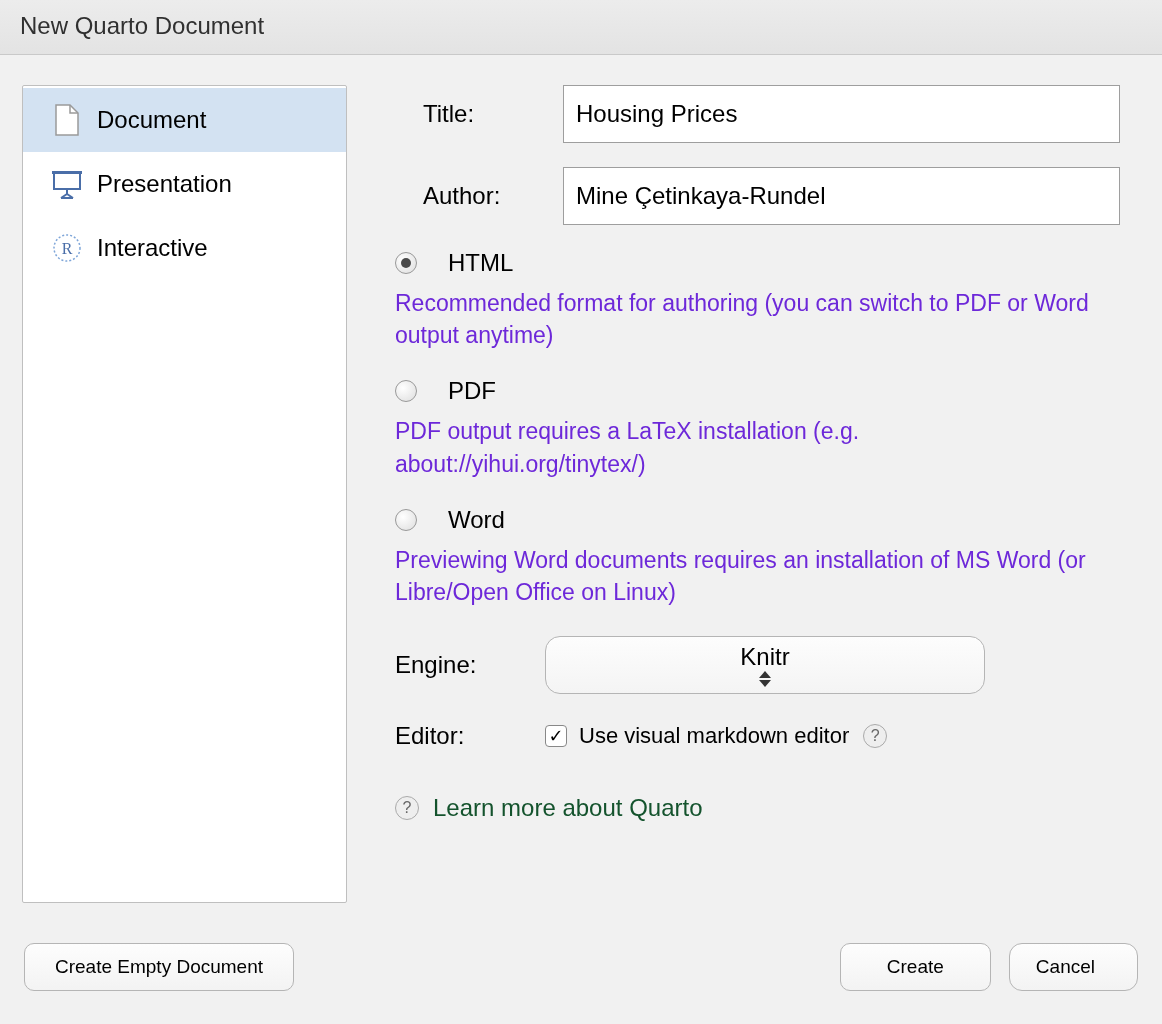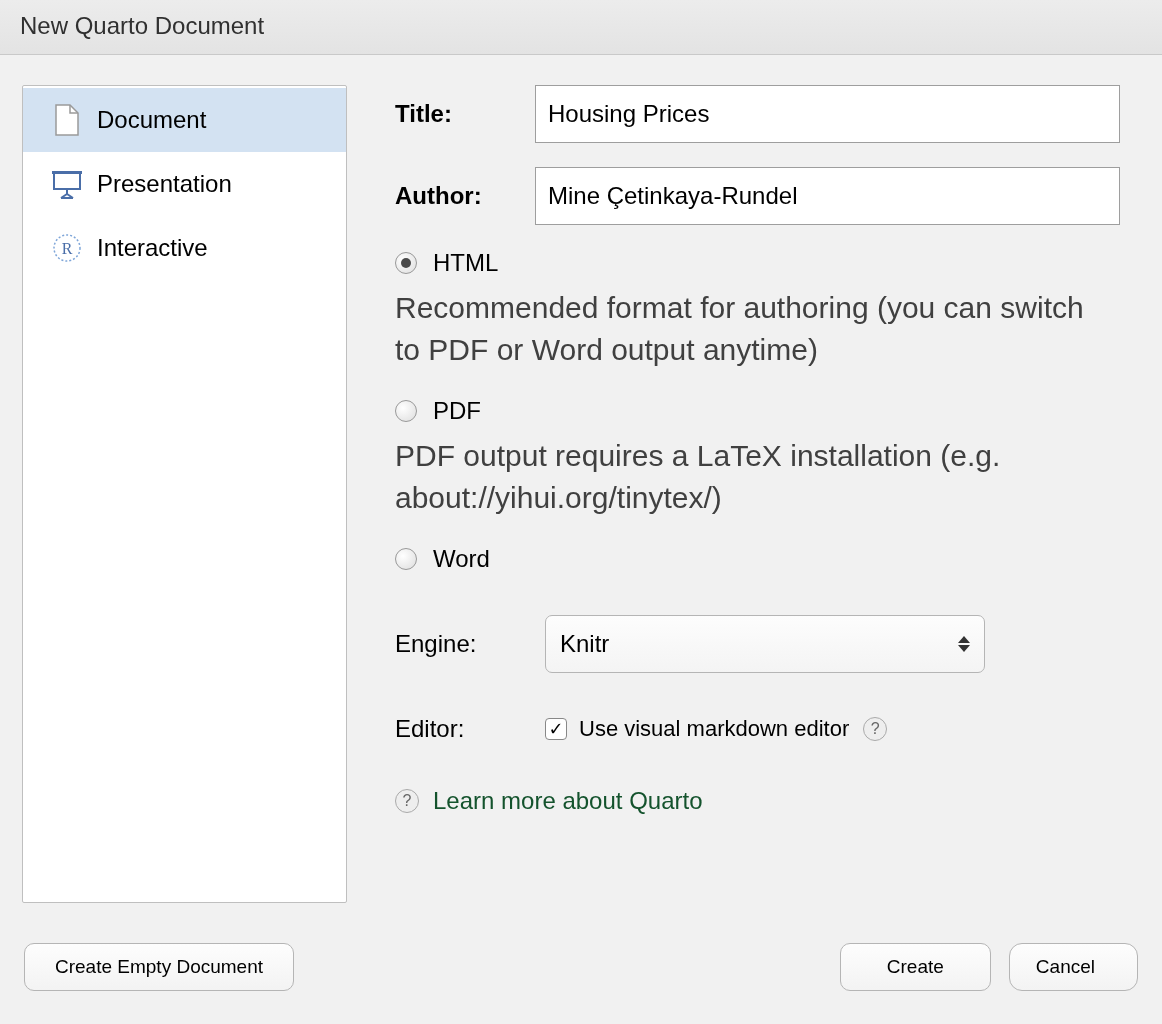--- a/index.html
+++ b/index.html
@@ -55,40 +55,41 @@
     flex: 1;
     padding: 0 20px 0 48px;
   }
   .row {
     display: flex;
     align-items: center;
     margin-bottom: 24px;
   }
   .row .label {
     width: 140px;
-    font-weight: bold;
-    font-size: 24px;
+    font-weight: normal;
+    font-size: 24px;
+    margin-left: 28px;
   }
   .text-input {
     flex: 1;
     font-size: 24px;
     padding: 14px 12px;
     border: 1px solid #9e9e9e;
     background: #fff;
     max-width: 590px;
   }
   .format-block {
     margin-top: 12px;
     margin-bottom: 18px;
     padding-left: 0;
   }
   .radio-row {
     display: flex;
     align-items: center;
-    gap: 16px;
+    gap: 31px;
     margin-bottom: 10px;
   }
   .radio-row .radio {
     width: 22px; height: 22px;
     border-radius: 50%;
     border: 1px solid #999;
     background: radial-gradient(circle at 35% 35%, #fff, #ddd);
     position: relative;
   }
   .radio.checked::after {
@@ -96,46 +97,47 @@
     position: absolute;
     left: 5px; top: 5px;
     width: 10px; height: 10px;
     border-radius: 50%;
     background: #4a4a4a;
   }
   .radio-label {
     font-size: 24px;
   }
   .format-desc {
-    color: #404040;
-    font-size: 30px;
+    color: #6d28d9;
+    font-size: 23px;
     line-height: 1.4;
     margin-left: 0;
     margin-bottom: 26px;
     max-width: 710px;
   }
   .engine-row, .editor-row {
     display: flex;
     align-items: center;
-    margin-top: 42px;
+    margin-top: 28px;
   }
   .engine-row .label2, .editor-row .label2 {
     width: 150px;
     font-size: 24px;
   }
   .select {
     width: 440px;
     border: 1px solid #b5b5b5;
-    border-radius: 7px;
-    padding: 14px 14px;
+    border-radius: 15px;
+    padding: 6px 14px;
     font-size: 24px;
     background: linear-gradient(#fdfdfd, #f4f4f4);
     display: flex;
     align-items: center;
     justify-content: space-between;
+    flex-direction: column;
   }
   .select .caret {
     display: inline-flex;
     flex-direction: column;
     gap: 2px;
   }
   .select .caret span {
     width: 0; height: 0;
     border-left: 6px solid transparent;
     border-right: 6px solid transparent;
@@ -257,20 +259,21 @@
       <div class="radio-row">
         <div class="radio"></div>
         <div class="radio-label">PDF</div>
       </div>
       <div class="format-desc">PDF output requires a LaTeX installation (e.g. about://yihui.org/tinytex/)</div>
 
       <div class="radio-row">
         <div class="radio"></div>
         <div class="radio-label">Word</div>
       </div>
+      <div class="format-desc">Previewing Word documents requires an installation of MS Word (or Libre/Open Office on Linux)</div>
     </div>
 
     <div class="engine-row">
       <div class="label2">Engine:</div>
       <div class="select">
         <span>Knitr</span>
         <span class="caret">
           <span class="up"></span>
             <span class="down"></span>
         </span>

